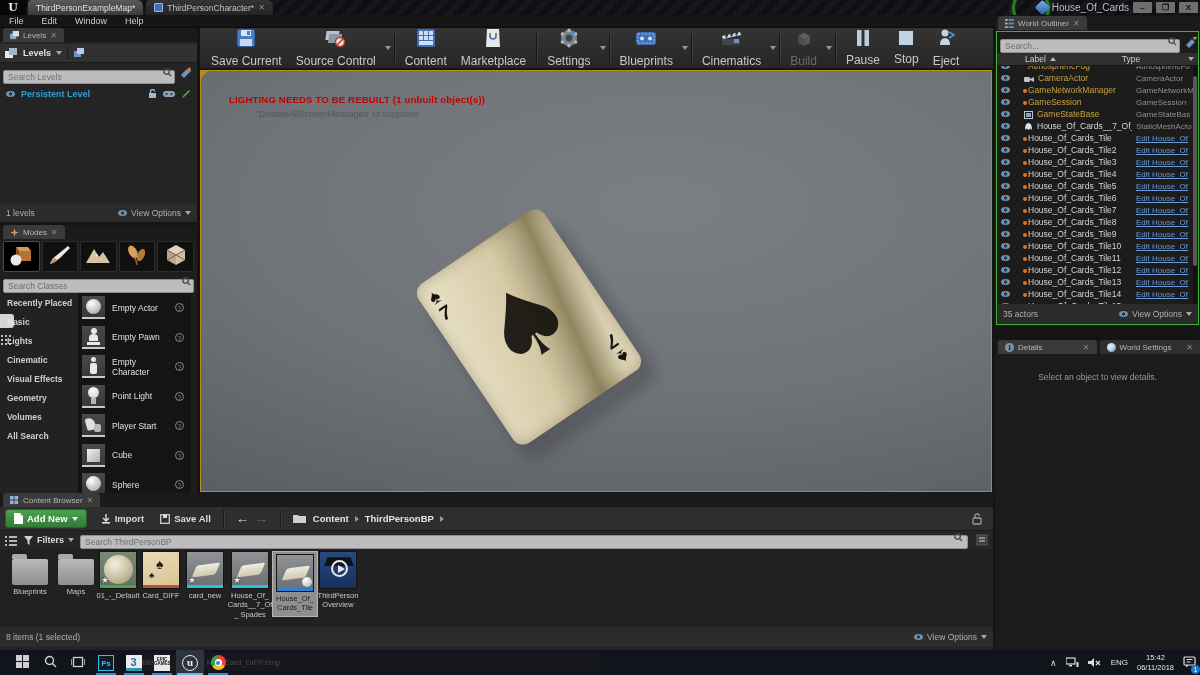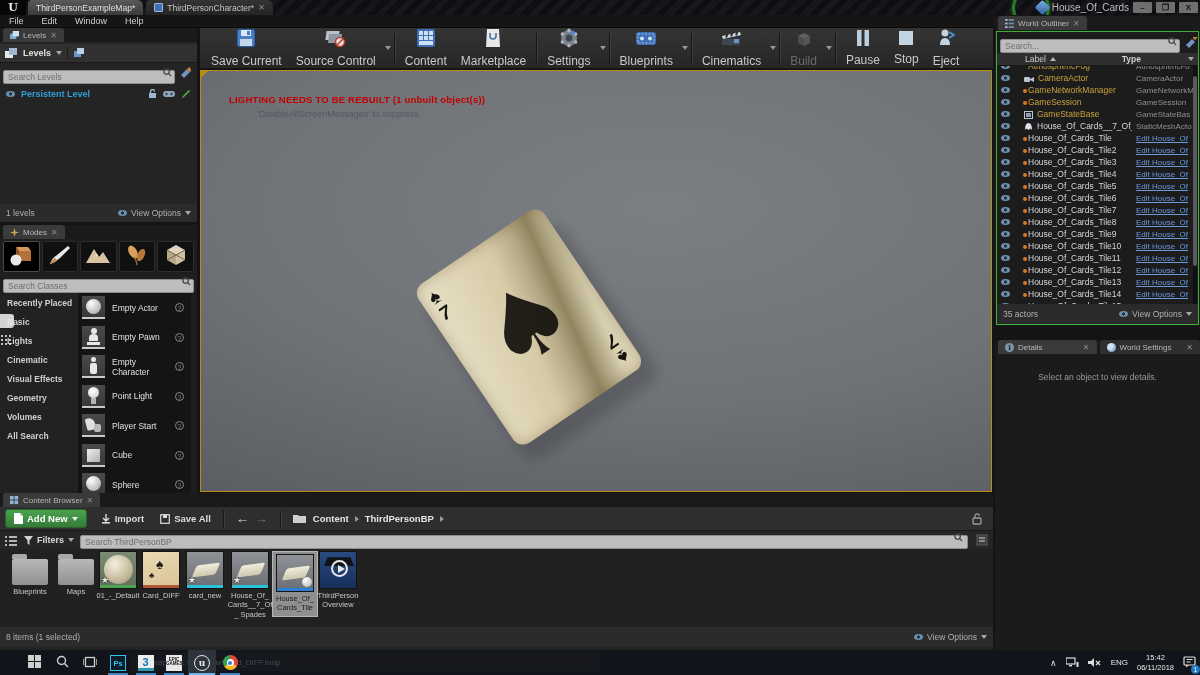--- a/index.html
+++ b/index.html
@@ -603,21 +603,21 @@
           </svg>
       </div>
       <svg class="abs" style="left:188px;top:5px;" width="12" height="12" viewBox="0 0 12 12">
           <path d="M1 8 L7 2 L10 5 L4 11 Z" fill="#6f93c4"></path>
           <rect x="8" y="0" width="4" height="1.6" fill="#d88030"></rect>
           <rect x="9.2" y="-1.2" width="1.6" height="4" fill="#d88030"></rect>
         </svg>
       <div id="outliner-header" class="abs">
         <span style="margin-left:28px;">Label</span>
         <span style="margin-left:4px;width:0;height:0;border-left:3px solid transparent;border-right:3px solid transparent;border-bottom:4px solid #b8b8b8;"></span>
-        <span style="margin-left:66px;font-weight:bold;">Type</span>
+        <span style="margin-left:66px;">Type</span>
         <span class="caret" style="margin-left:auto;margin-right:4px;"></span>
       </div>
       <div id="outliner-rows" class="abs">
           <div class="out-row" style="margin-top: -6px;">
             <span class="eye"></span>
             <span style="margin-left: 10px;"><span class="actor-dot plain" style="background:radial-gradient(circle,#9fb0c0,#6a7a8a);"></span></span>
             <span class="out-label gold">AtmosphericFog</span>
             <span class="out-type">AtmosphericFo</span>
           </div>
           <div class="out-row">
@@ -932,21 +932,21 @@
           <span class="caret"></span>
         </span>
     </div>
   </div>
 
   <div id="taskbar" class="abs">
     <div id="tb-faint" class="abs">
       <span>Bitmap:</span>
       <span>E:\3DS Max\Card_DIFF.bmp</span>
     </div>
-    <div id="tk-apps" style="display:flex;align-items:center;height:25px;padding-left:20px;position:relative;">
+    <div id="tk-apps" style="display:flex;align-items:center;height:25px;padding-left:8px;position:relative;">
         <div class="tk-cell">
           <span><svg width="13" height="13" viewBox="0 0 13 13">
               <g fill="#cfcfcf">
                 <rect x="0" y="0" width="6" height="6"></rect>
                 <rect x="7" y="0" width="6" height="6"></rect>
                 <rect x="0" y="7" width="6" height="6"></rect>
                 <rect x="7" y="7" width="6" height="6"></rect>
               </g>
             </svg></span>
         </div>

